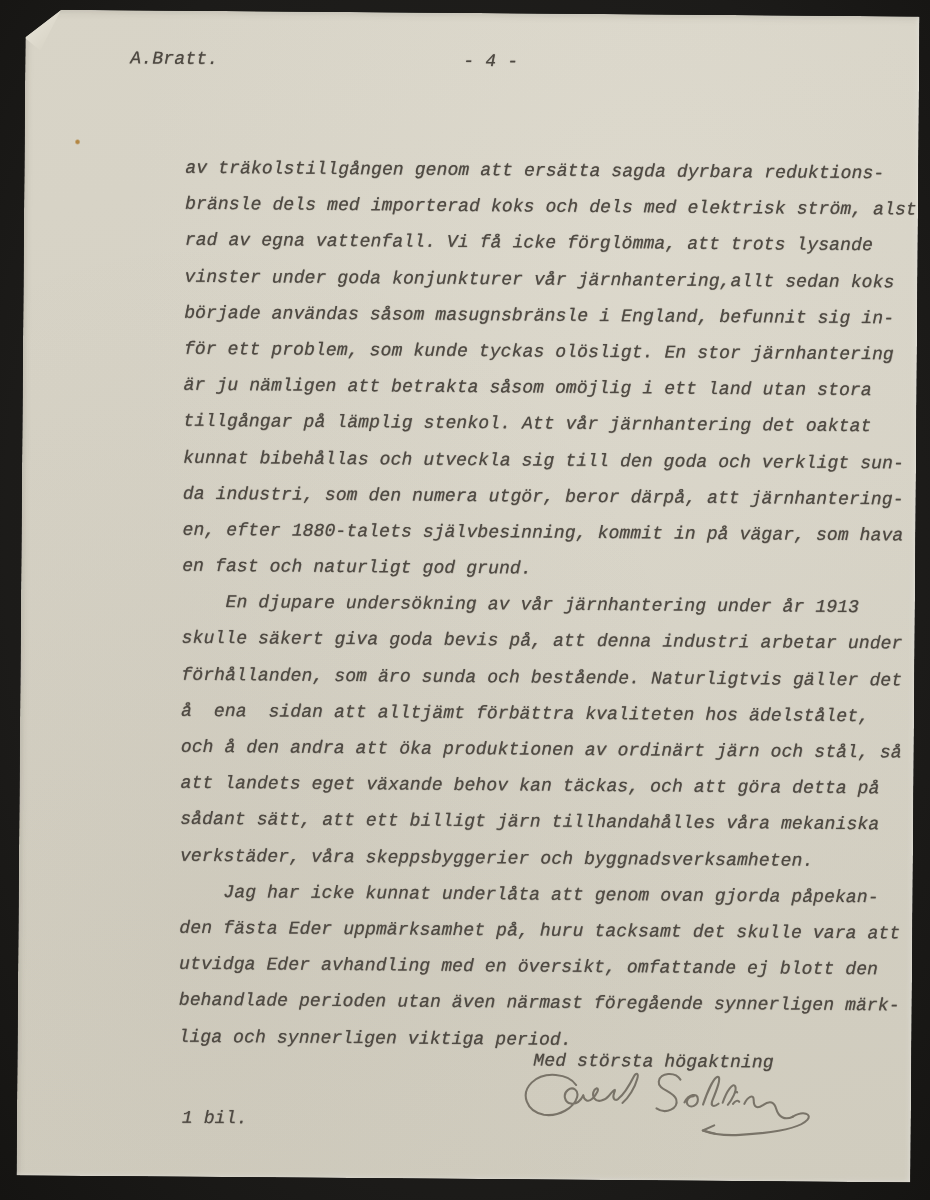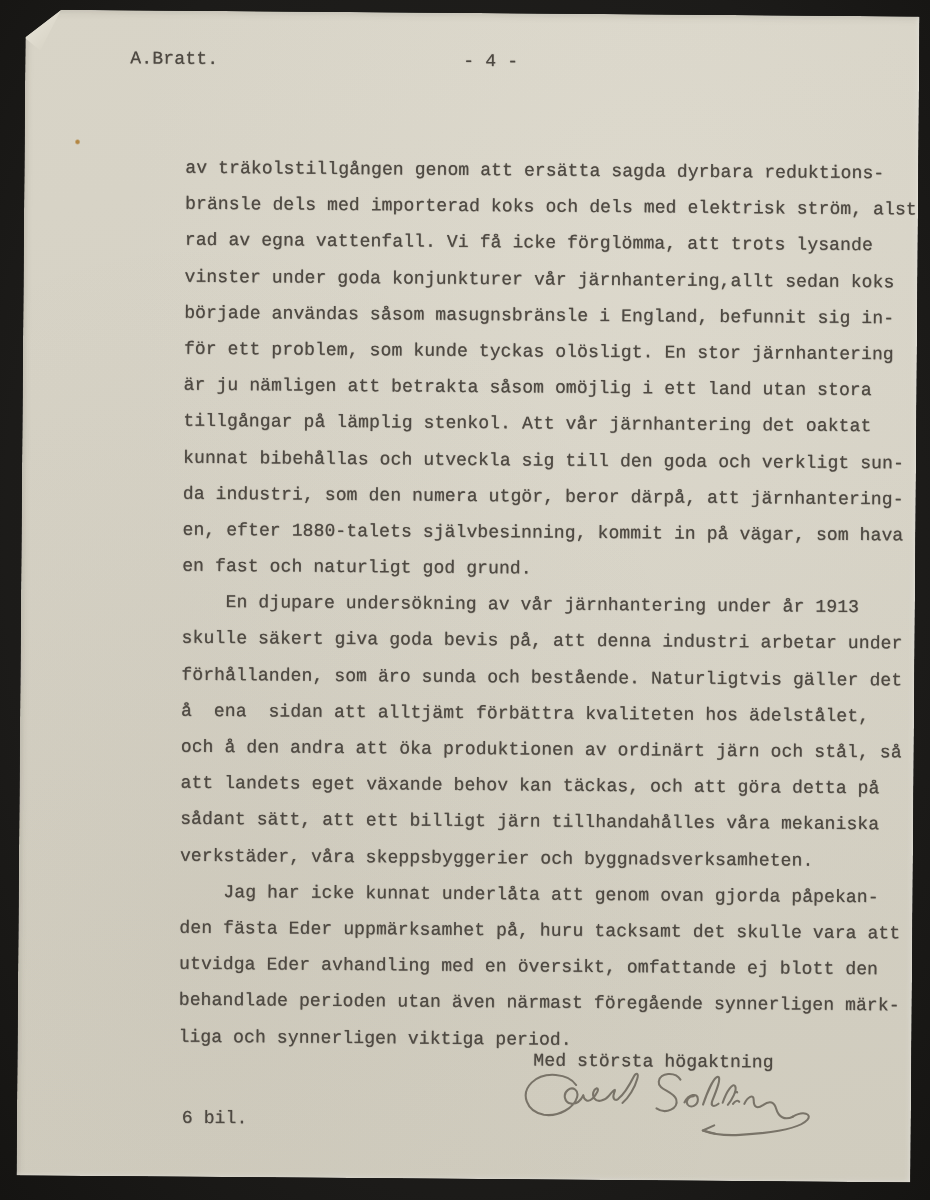--- a/index.html
+++ b/index.html
@@ -12,20 +12,21 @@
     margin: 0; padding: 0;
     width: 930px; height: 1200px;
     background: var(--background);
     overflow: hidden;
     font-family: "Liberation Mono", "DejaVu Sans Mono", monospace;
   }
   .stage {
     position: relative;
     width: 930px; height: 1200px;
     background: radial-gradient(ellipse at 50% 45%, #23221f 0%, var(--background) 70%, #151412 100%);
+    font-style: italic;
   }
   .paper {
     position: absolute;
     left: 21px; top: 13px;
     width: 894px; height: 1166px;
     background:
       radial-gradient(circle at 53px 132px, rgba(173,121,44,0.85) 0 1.4px, rgba(173,121,44,0) 3px),
       radial-gradient(ellipse at 70% 20%, rgba(255,255,255,0.05) 0%, rgba(0,0,0,0.02) 60%),
       radial-gradient(ellipse at 20% 80%, rgba(120,110,90,0.05) 0%, rgba(0,0,0,0) 55%),
       linear-gradient(168deg, #dcd8cb 0%, var(--paper) 45%, #d4d0c2 100%);
@@ -144,15 +145,15 @@
           <path d="M199,32 C203,20 209,12 211,16 C213,20 208,29 204,34"></path>
           <path d="M209,33 C211,30 214,29 215,31"></path>
           <path d="M211,22 C212,21 213,21 213,22"></path>
           <path d="M220,33 C223,26 229,23 229,29 C229,36 232,38 238,34 C245,29 249,31 251,38 C253,45 259,49 267,45"></path>
           <path d="M267,45 C277,39 286,42 281,48 C273,57 246,61 216,63 C200,64 188,62 180,59"></path>
           <path d="M180,59 L191,54 M180,59 L192,62"></path>
         </g>
       </svg>
     </div>
 
-    <div class="enclosure typed">6 bil.</div>
+    <div class="enclosure typed">1 bil.</div>
   </div>
 </div>
 
 </body></html>

